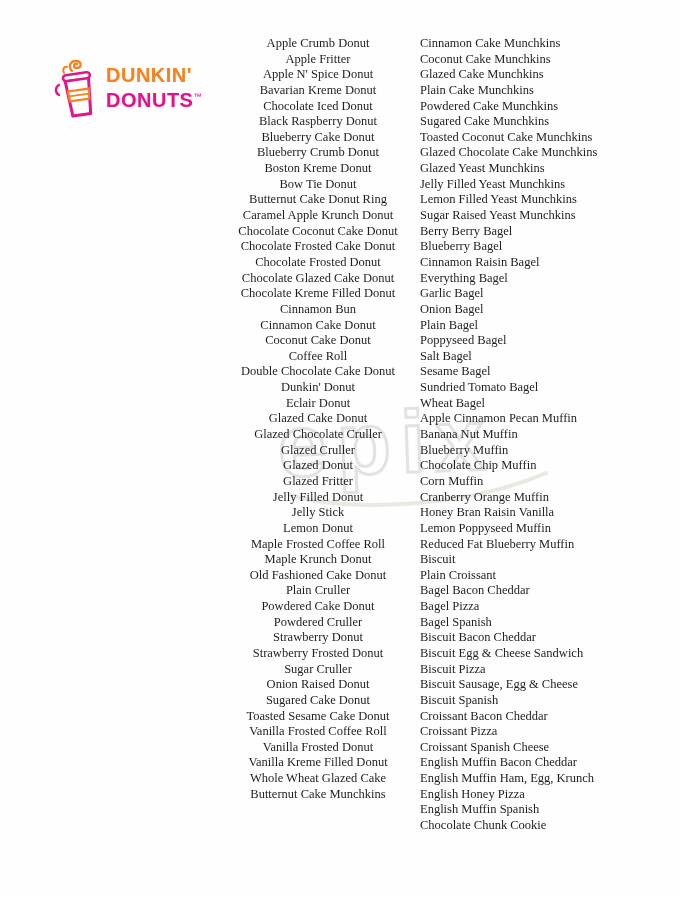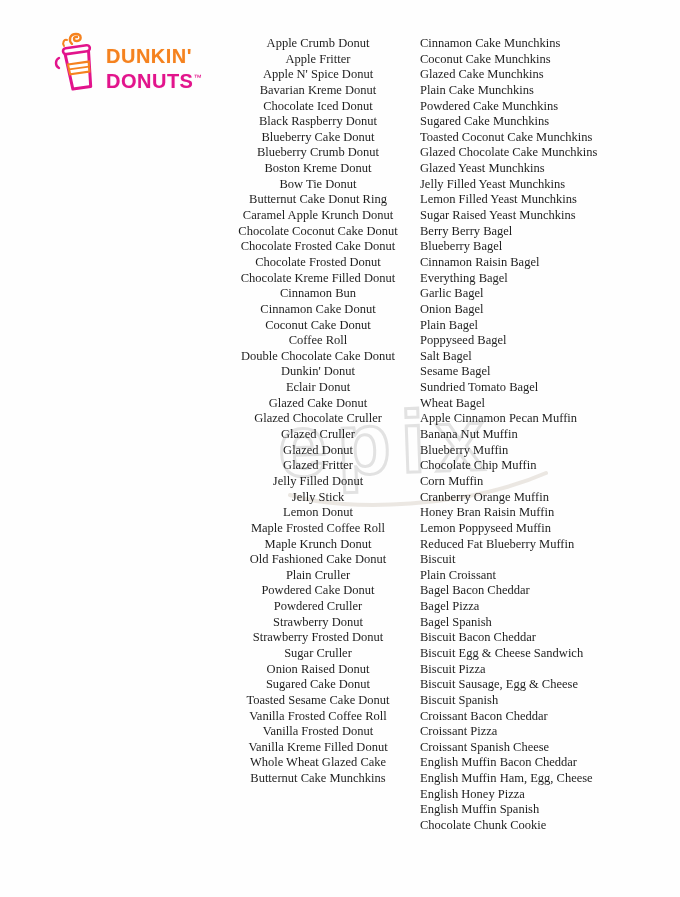--- a/index.html
+++ b/index.html
@@ -13,25 +13,25 @@
     height: 897px;
     background: #fefefe;
     overflow: hidden;
     font-family: "Liberation Serif", serif;
   }
 
   
   .logo {
     position: absolute;
     left: 52px;
-    top: 28px;
+    top: 56px;
     width: 168px;
     height: 64px;
     display: flex;
-    align-items: flex-end;
+    align-items: center;
   }
   .logo-cup {
     width: 52px;
     height: 62px;
     flex: 0 0 auto;
   }
   .logo-text {
     display: flex;
     flex-direction: column;
     justify-content: center;
@@ -129,20 +129,21 @@
       <div class="menu-item">Black Raspberry Donut</div>
       <div class="menu-item">Blueberry Cake Donut</div>
       <div class="menu-item">Blueberry Crumb Donut</div>
       <div class="menu-item">Boston Kreme Donut</div>
       <div class="menu-item">Bow Tie Donut</div>
       <div class="menu-item">Butternut Cake Donut Ring</div>
       <div class="menu-item">Caramel Apple Krunch Donut</div>
       <div class="menu-item">Chocolate Coconut Cake Donut</div>
       <div class="menu-item">Chocolate Frosted Cake Donut</div>
       <div class="menu-item">Chocolate Frosted Donut</div>
+      <div class="menu-item">Chocolate Glazed Cake Donut</div>
       <div class="menu-item">Chocolate Kreme Filled Donut</div>
       <div class="menu-item">Cinnamon Bun</div>
       <div class="menu-item">Cinnamon Cake Donut</div>
       <div class="menu-item">Coconut Cake Donut</div>
       <div class="menu-item">Coffee Roll</div>
       <div class="menu-item">Double Chocolate Cake Donut</div>
       <div class="menu-item">Dunkin' Donut</div>
       <div class="menu-item">Eclair Donut</div>
       <div class="menu-item">Glazed Cake Donut</div>
       <div class="menu-item">Glazed Chocolate Cruller</div>
@@ -194,36 +195,36 @@
       <div class="menu-item">Salt Bagel</div>
       <div class="menu-item">Sesame Bagel</div>
       <div class="menu-item">Sundried Tomato Bagel</div>
       <div class="menu-item">Wheat Bagel</div>
       <div class="menu-item">Apple Cinnamon Pecan Muffin</div>
       <div class="menu-item">Banana Nut Muffin</div>
       <div class="menu-item">Blueberry Muffin</div>
       <div class="menu-item">Chocolate Chip Muffin</div>
       <div class="menu-item">Corn Muffin</div>
       <div class="menu-item">Cranberry Orange Muffin</div>
-      <div class="menu-item">Honey Bran Raisin Muffin</div>
+      <div class="menu-item">Honey Bran Raisin Vanilla</div>
       <div class="menu-item">Lemon Poppyseed Muffin</div>
       <div class="menu-item">Reduced Fat Blueberry Muffin</div>
       <div class="menu-item">Biscuit</div>
       <div class="menu-item">Plain Croissant</div>
       <div class="menu-item">Bagel Bacon Cheddar</div>
       <div class="menu-item">Bagel Pizza</div>
       <div class="menu-item">Bagel Spanish</div>
       <div class="menu-item">Biscuit Bacon Cheddar</div>
       <div class="menu-item">Biscuit Egg &amp; Cheese Sandwich</div>
       <div class="menu-item">Biscuit Pizza</div>
       <div class="menu-item">Biscuit Sausage, Egg &amp; Cheese</div>
       <div class="menu-item">Biscuit Spanish</div>
       <div class="menu-item">Croissant Bacon Cheddar</div>
       <div class="menu-item">Croissant Pizza</div>
       <div class="menu-item">Croissant Spanish Cheese</div>
       <div class="menu-item">English Muffin Bacon Cheddar</div>
-      <div class="menu-item">English Muffin Ham, Egg, Cheese</div>
+      <div class="menu-item">English Muffin Ham, Egg, Krunch</div>
       <div class="menu-item">English Honey Pizza</div>
       <div class="menu-item">English Muffin Spanish</div>
       <div class="menu-item">Chocolate Chunk Cookie</div>
     </div>
 
 </div>
 
 </body></html>

